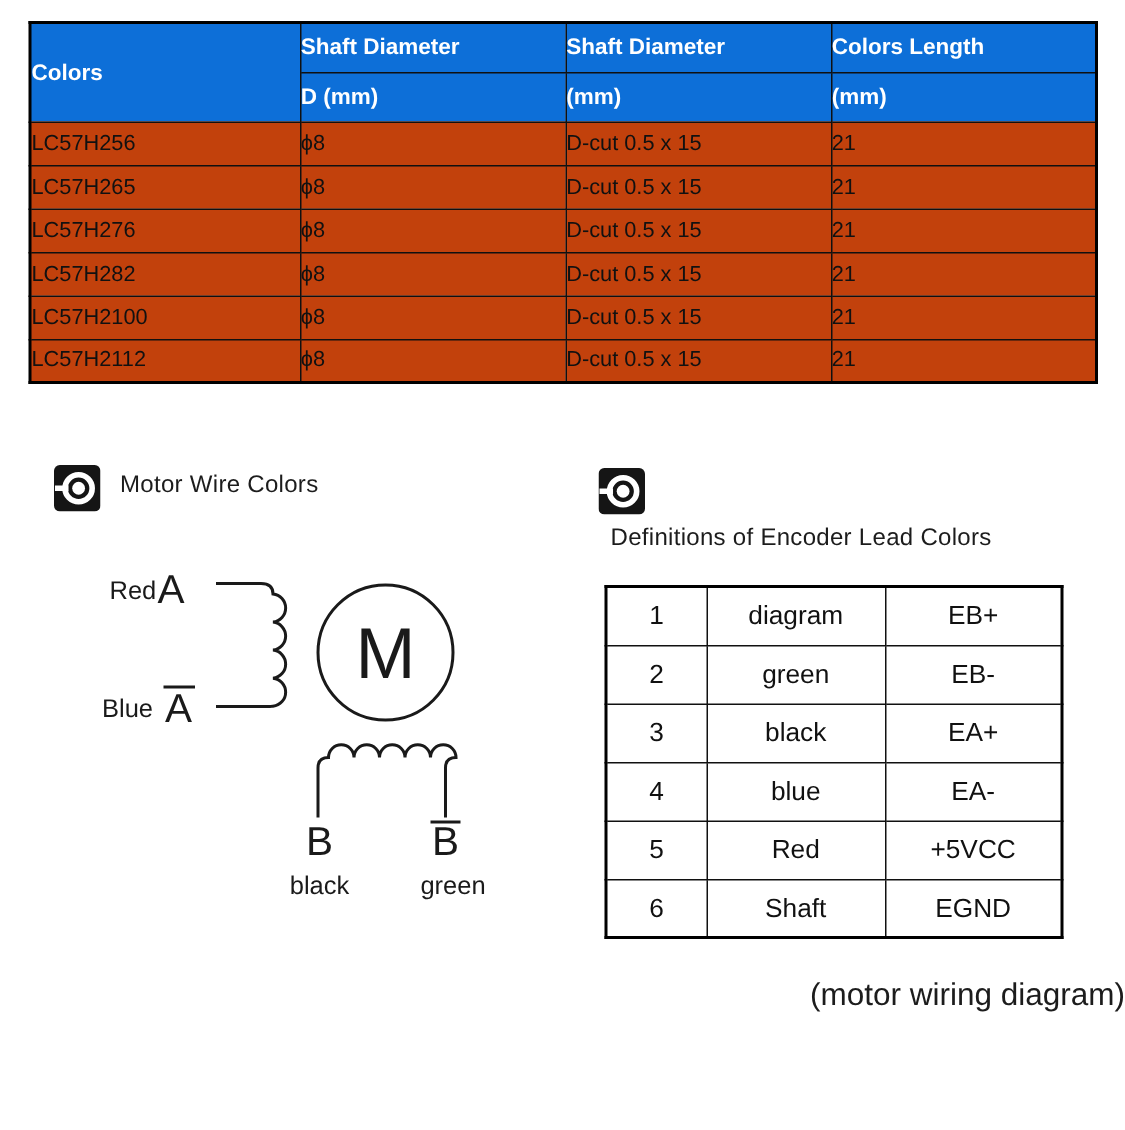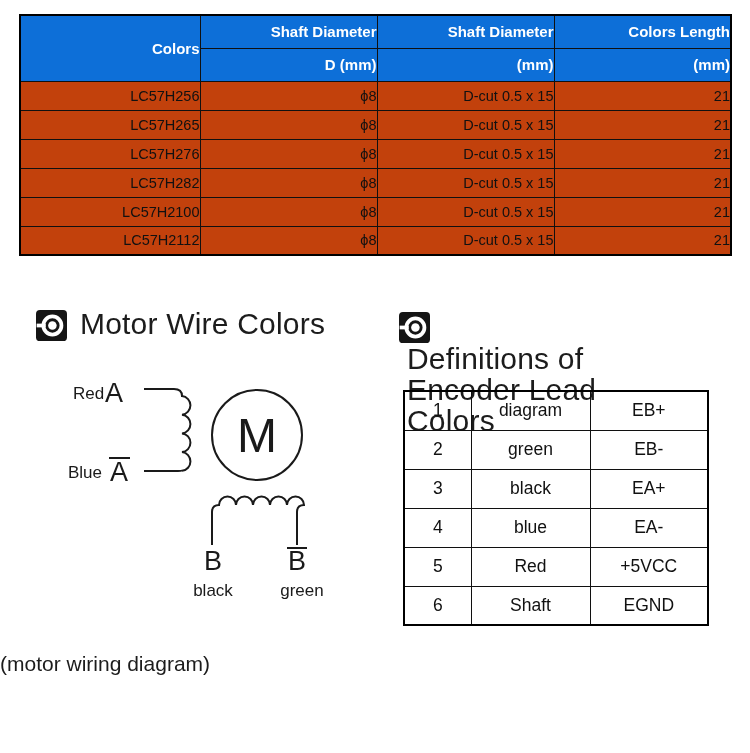--- a/index.html
+++ b/index.html
@@ -4,37 +4,37 @@
 <style>
   * { margin: 0; padding: 0; box-sizing: border-box; }
   html, body { width: 750px; height: 753px; background: #ffffff; overflow: hidden; }
   body { font-family: "Liberation Sans", "DejaVu Sans", sans-serif; color: #1a1a1a; position: relative; }
 
   
   .spec-wrap { position: absolute; left: 19px; top: 14px; width: 711px; }
   table.spec { width: 100%; border-collapse: collapse; table-layout: fixed; }
   table.spec th, table.spec td {
     border: 1.5px solid #101010;
-    text-align: right; vertical-align: middle;
+    text-align: left; vertical-align: middle;
     font-size: 14.5px;
   }
   table.spec { border: 2px solid #000; }
   table.spec thead th {
     background: #0d6fd8; color: #ffffff; font-weight: bold; font-size: 15px;
     height: 33px;
   }
   table.spec tbody td { height: 29px; color: #111; background: #c2410c; }
 
   
   .section-heading { position: absolute; display: flex; align-items: flex-start; }
   .heading-motor { left: 36px; top: 308px; }
   .heading-encoder { left: 399px; top: 310px; flex-direction: column; }
   .heading-icon { width: 31px; height: 31px; flex: 0 0 31px; margin-top: 2px; }
   .heading-text {
-    margin-left: 13px; font-size: 30px; line-height: 31px; color: #1c1c1c;
+    margin-left: 13px; font-size: 16px; line-height: 31px; color: #1c1c1c;
     letter-spacing: 0.2px;
   }
   .heading-encoder .heading-text { margin-left: 8px; max-width: 258px; }
 
   
   .motor-svg { position: absolute; left: 45px; top: 372px; }
   .motor-svg path, .motor-svg line, .motor-svg circle { stroke: #1a1a1a; fill: none; }
   .motor-svg text { fill: #1a1a1a; stroke: none; }
   .lbl-small { font-size: 17px; }
   .lbl-big { font-size: 27px; }
@@ -42,21 +42,21 @@
 
   
   .encoder-wrap { position: absolute; left: 403px; top: 390px; width: 304px; }
   table.encoder { width: 100%; border-collapse: collapse; table-layout: fixed; border: 2px solid #000; }
   table.encoder td {
     border: 1.5px solid #101010; height: 39px;
     text-align: center; vertical-align: middle; font-size: 17.5px; color: #111;
   }
 
   
-  .caption { position: absolute; left: 0; right: 0; top: 652px; text-align: left;
+  .caption { position: absolute; left: 0; right: 0; top: 652px; text-align: right;
     font-size: 21px; color: #1c1c1c; }
 </style>
 </head>
 <body>
 
 <div class="spec-wrap">
   <table class="spec">
     <colgroup>
       <col style="width:180px">
         <col style="width:177px">

